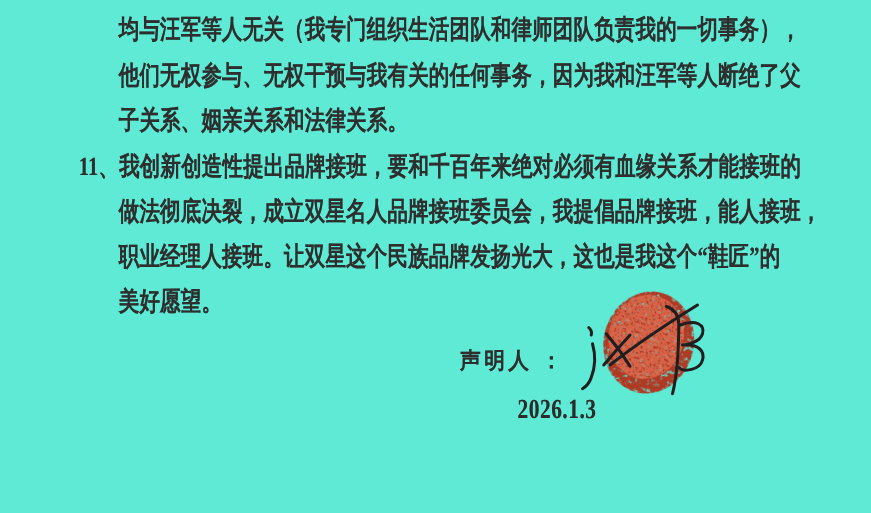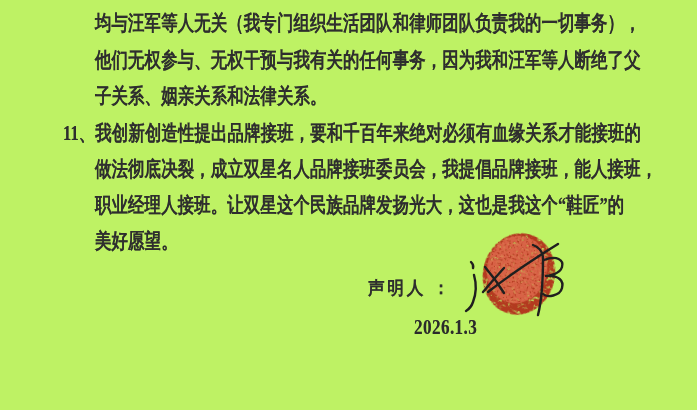--- a/index.html
+++ b/index.html
@@ -5,21 +5,21 @@
   html,body{margin:0;padding:0;}
   body{
     width:697px;height:410px;
     background:#ffffff;
     overflow:hidden;
     position:relative;
     font-family:"Liberation Serif","DejaVu Serif",serif;
   }
   .page{
     position:absolute;left:0;top:0;width:697px;height:410px;
-    background:#bef264;
+    background:#5eead4;
   }
   
   .line{
     position:absolute;
     white-space:nowrap;
     font-size:21px;
     line-height:1.1;
     font-weight:600;
     color:#2e2e2e;
     text-shadow:0 0 0.4px rgba(40,40,40,0.55);

